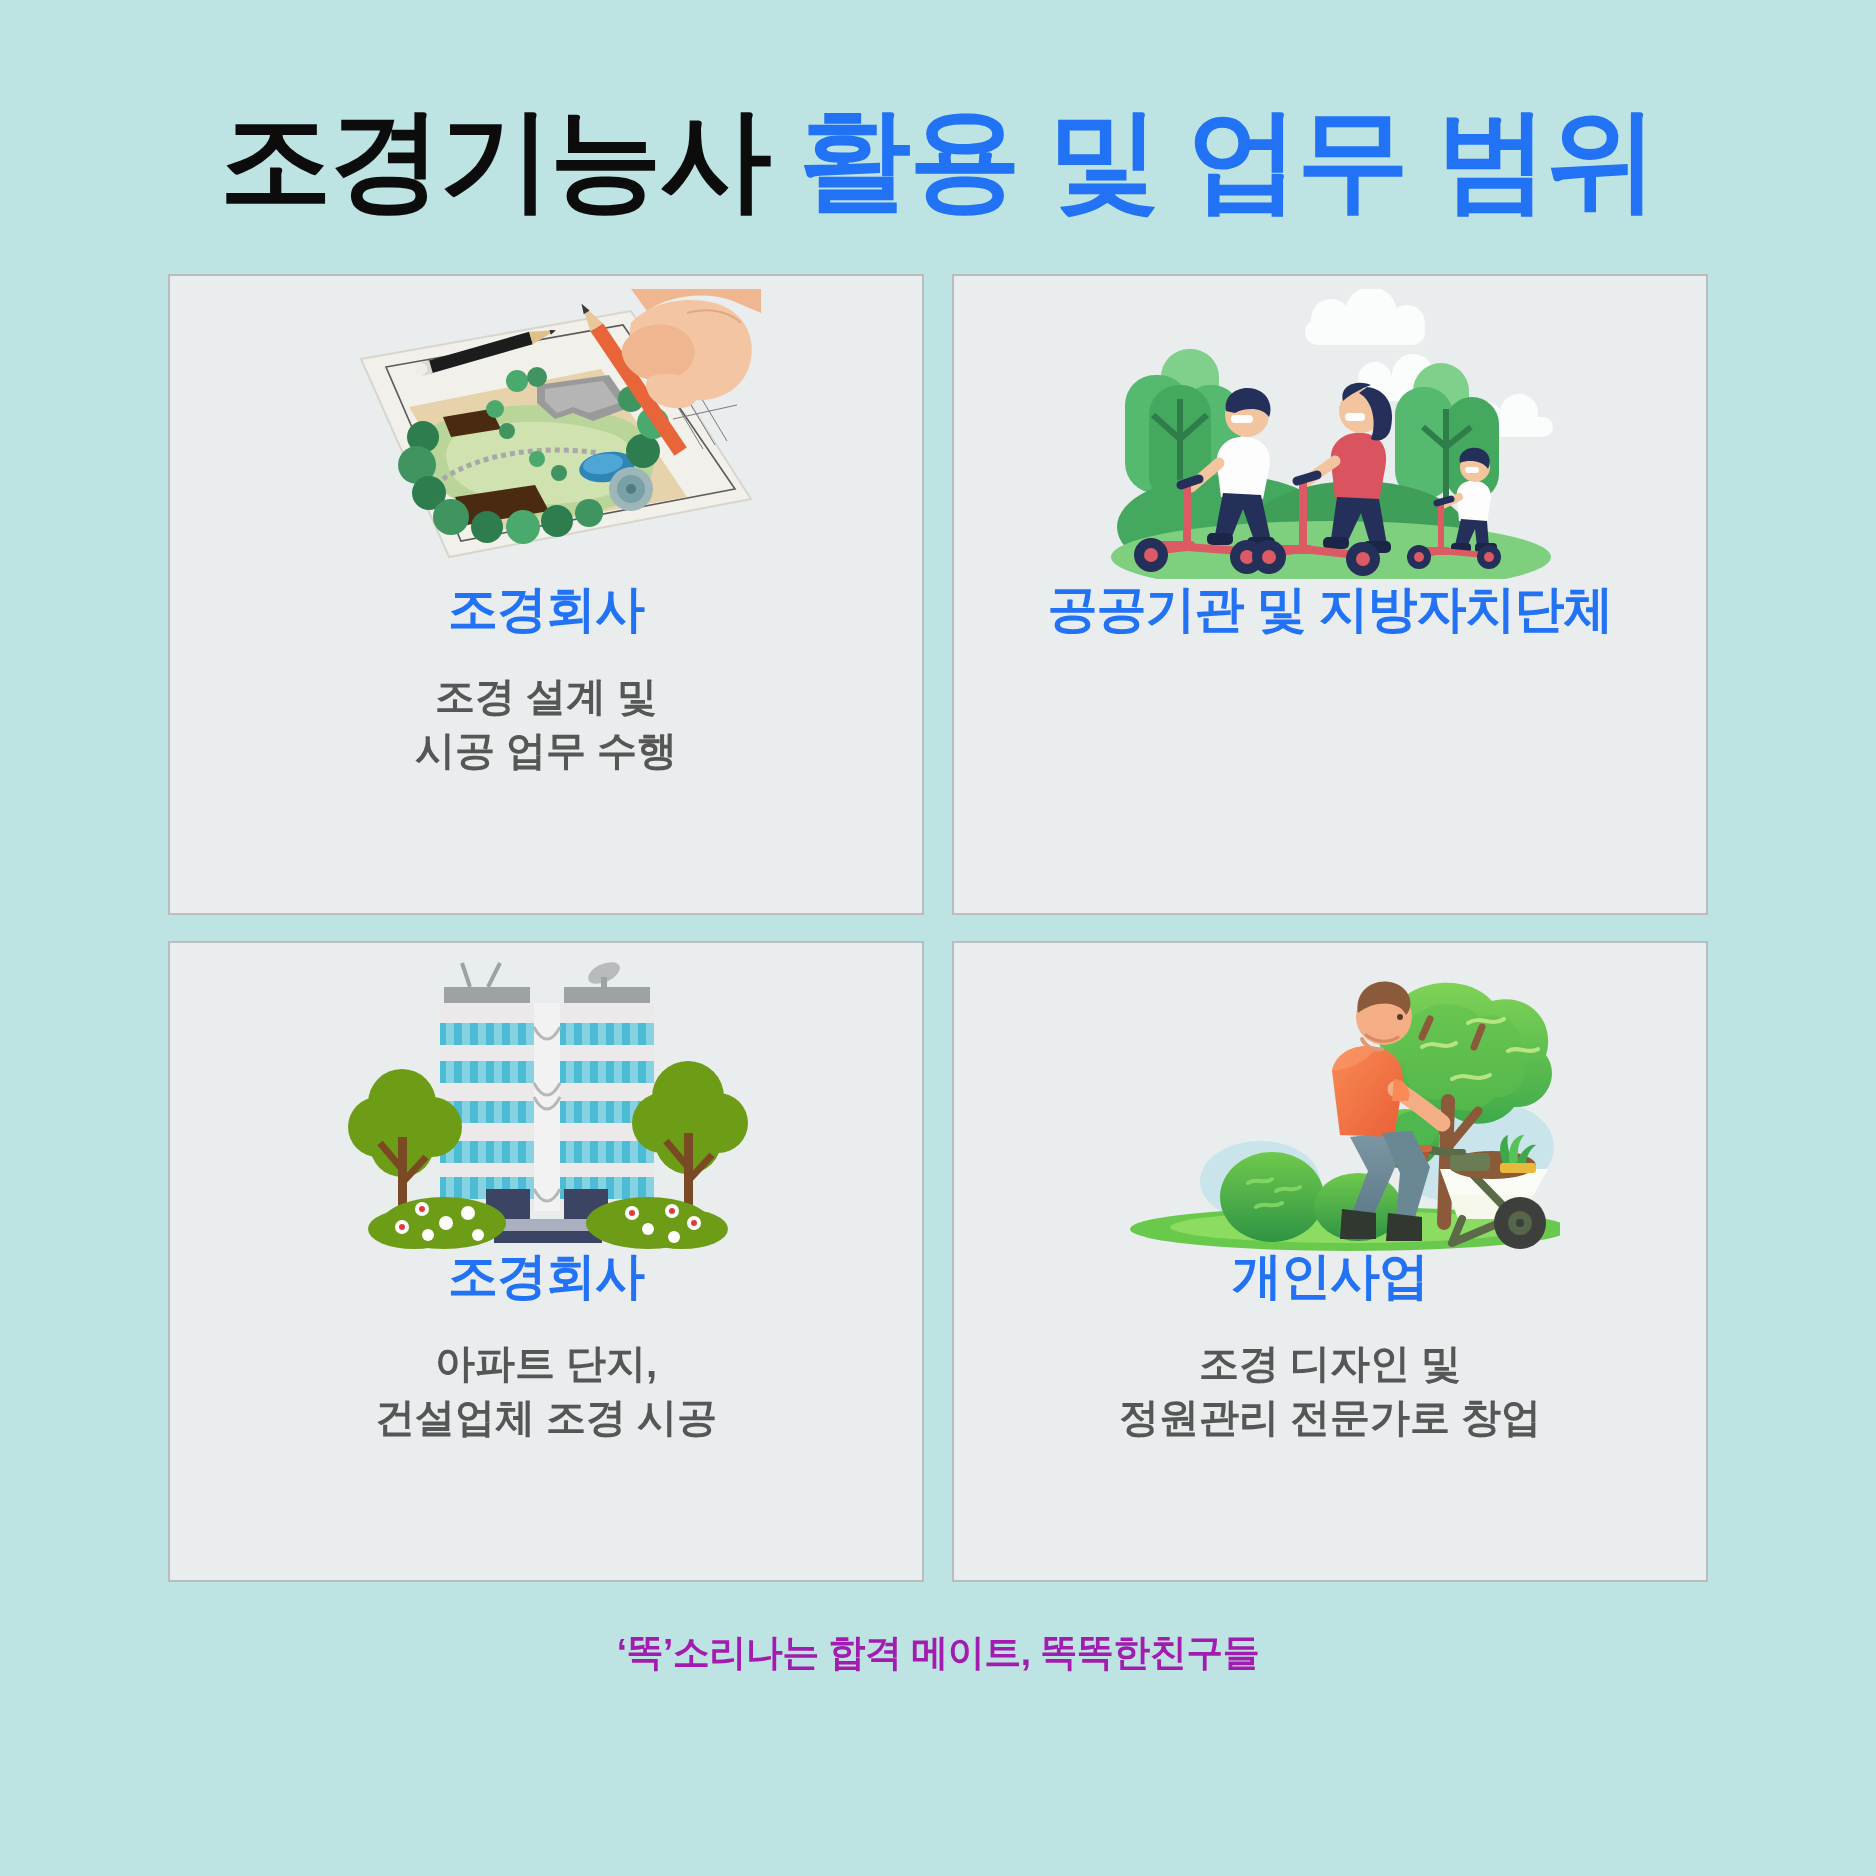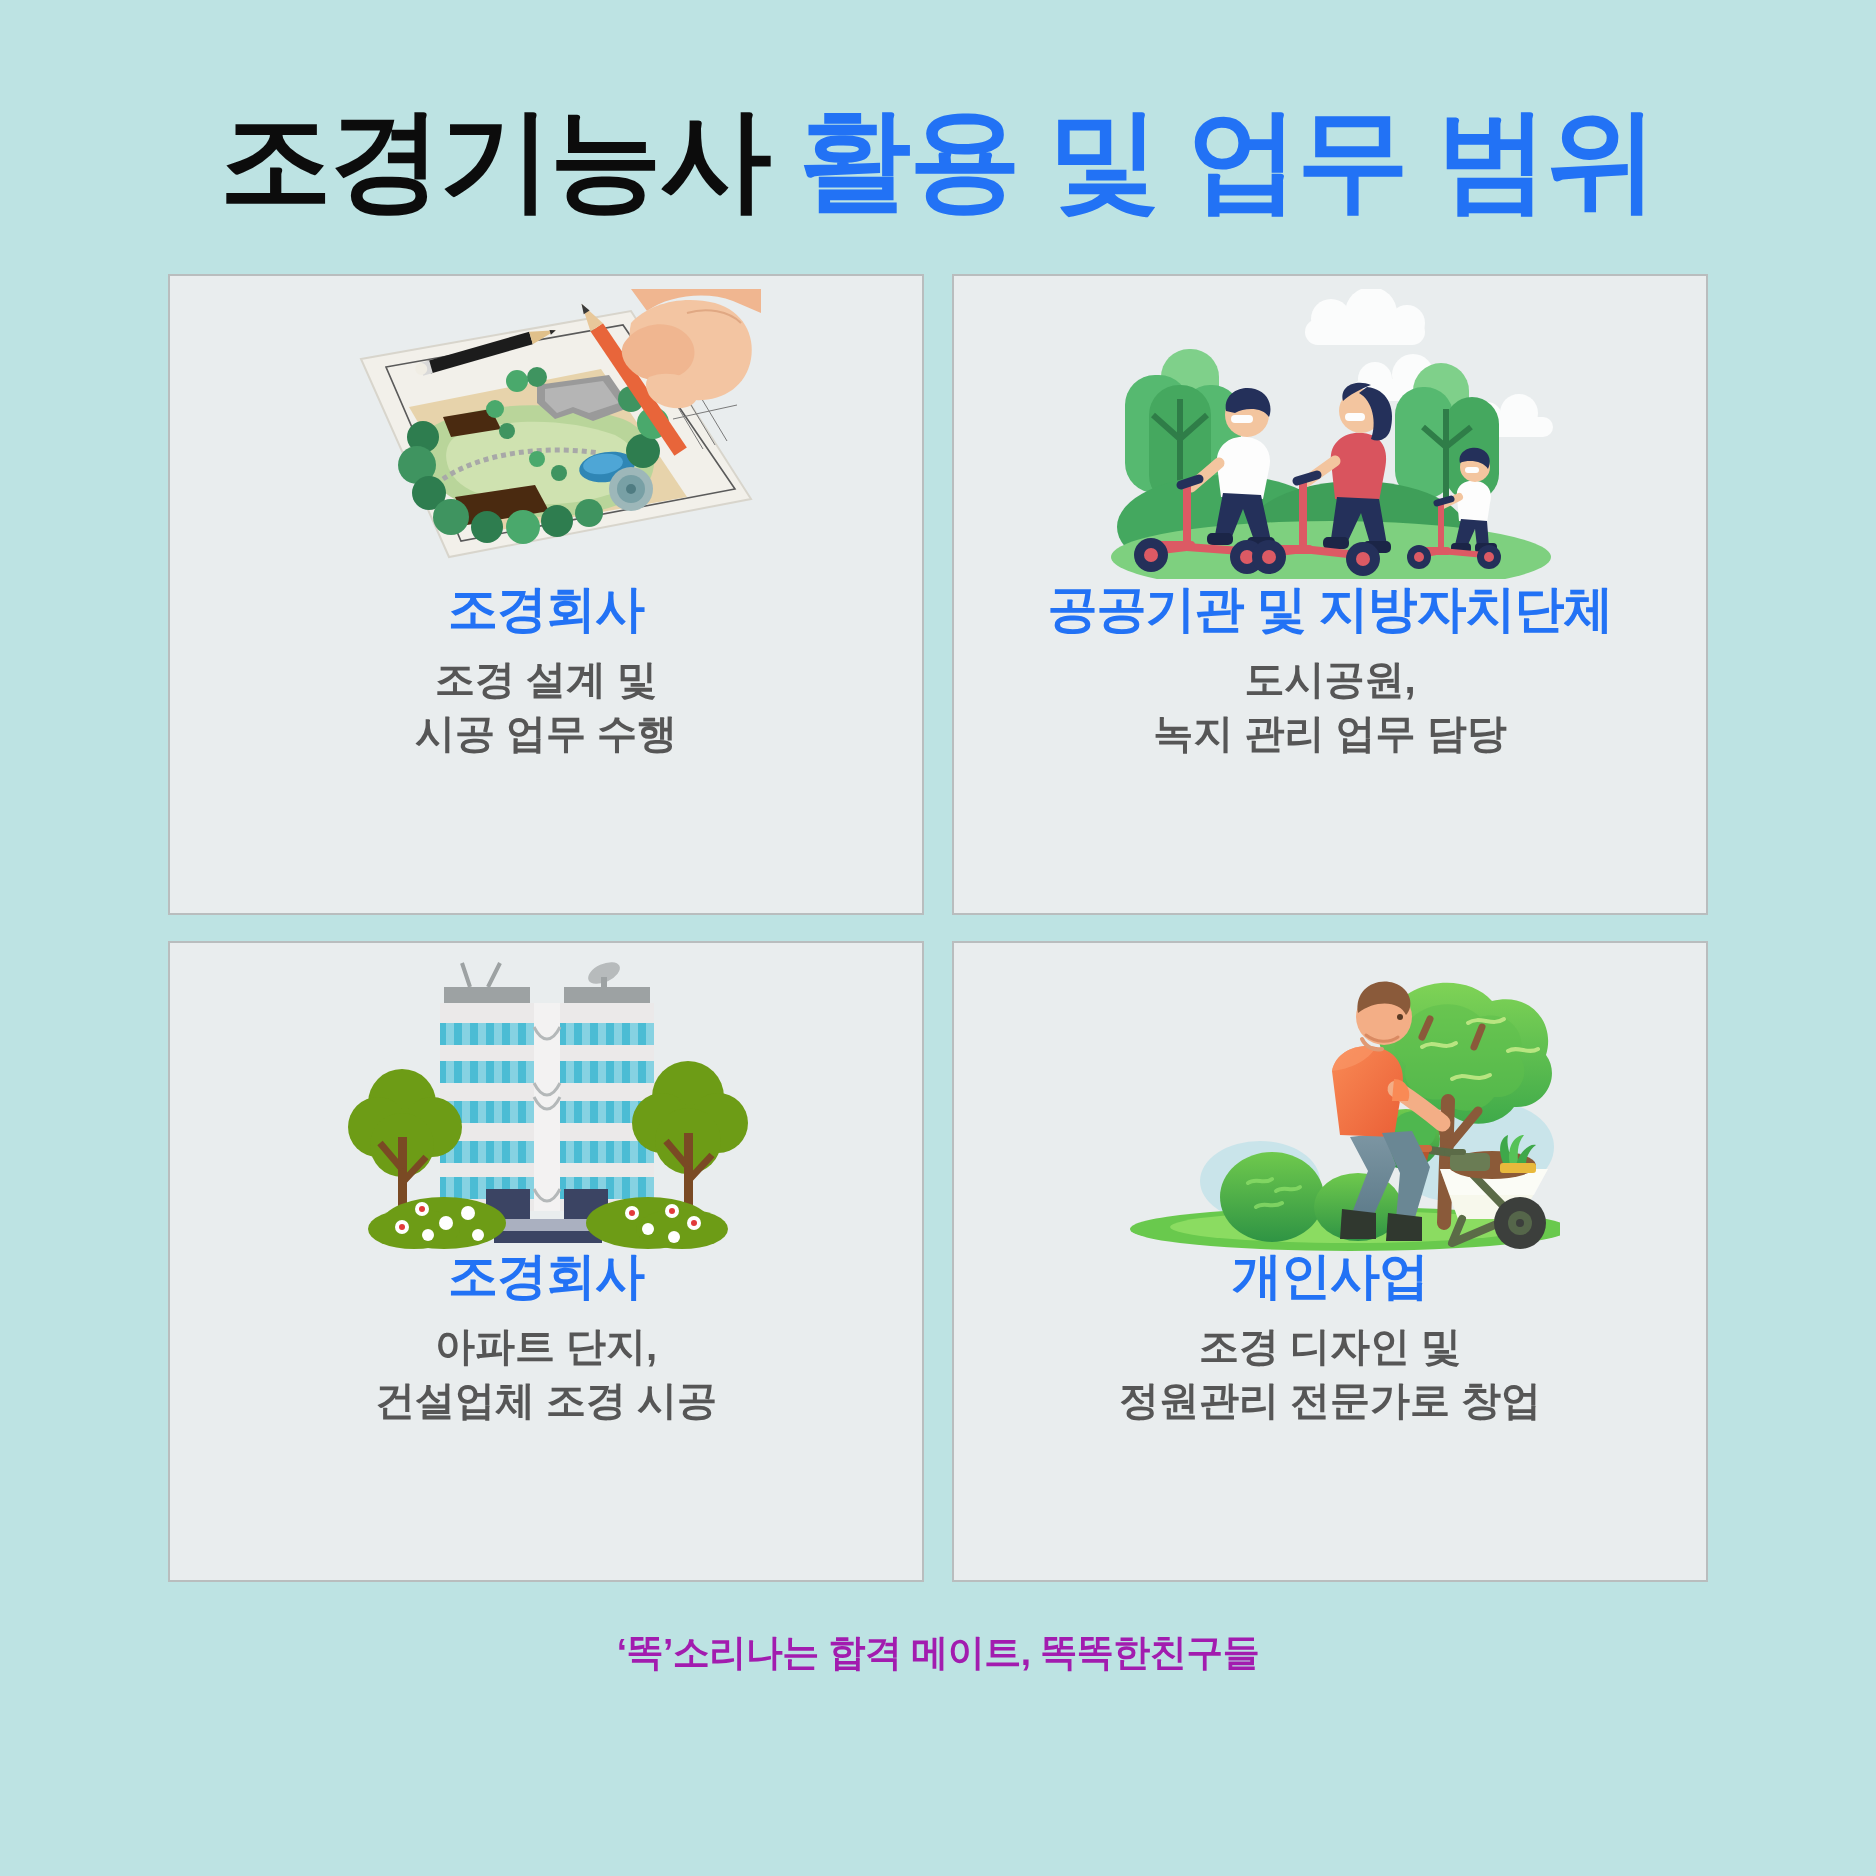--- a/index.html
+++ b/index.html
@@ -70,21 +70,21 @@
     line-height:1.1;
     margin-top:6px;
     text-align:center;
     white-space:nowrap;
   }
   .card-desc{
     color:#565656;
     font-size:40px;
     font-weight:600;
     line-height:1.35;
-    margin-top:15px;
+    margin-top:32px;
     text-align:center;
     white-space:pre-line;
   }
 
   
   .footer{
     margin-top:46px;
     color:#a21caf;
     font-size:37px;
     font-weight:700;
@@ -289,22 +289,20 @@
           </g>
           <rect x="322" y="258" width="34" height="8" rx="4" fill="#dc5a64"></rect>
           <path d="M342,214 L356,210" stroke="#24305a" stroke-width="7" stroke-linecap="round" fill="none"></path>
           <circle cx="324" cy="268" r="12" fill="#24305a"></circle>
             <circle cx="324" cy="268" r="5" fill="#dc5a64"></circle>
           <circle cx="394" cy="268" r="12" fill="#24305a"></circle>
             <circle cx="394" cy="268" r="5" fill="#dc5a64"></circle>
         </svg>
       </div>
       <div class="card-title">공공기관 및 지방자치단체</div>
-      <div class="card-desc">도시공원,
-녹지 관리 업무 담당</div>
     </div>
 
     <div class="card">
       <div class="card-art">
         <svg width="420" height="300" viewBox="0 0 420 300" xmlns="http://www.w3.org/2000/svg">
 
           <rect x="108" y="36" width="86" height="16" fill="#9da2a3"></rect>
           <rect x="228" y="36" width="86" height="16" fill="#9da2a3"></rect>
           <path d="M134,36 L126,12 M152,36 L164,12" stroke="#9da2a3" stroke-width="4" fill="none"></path>
           <g transform="translate(268,16)">

